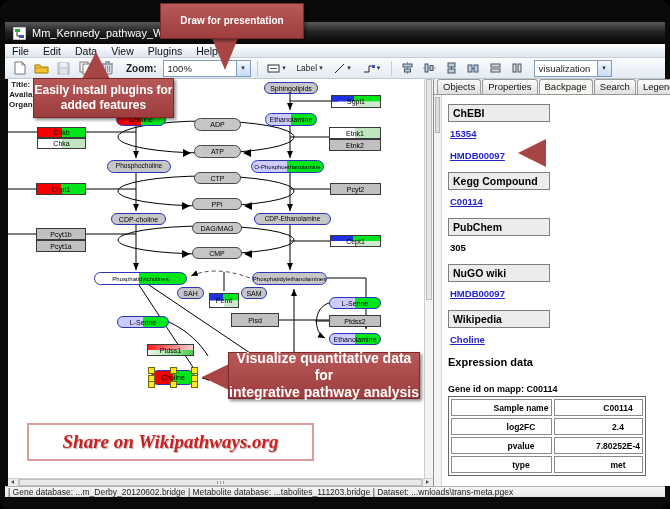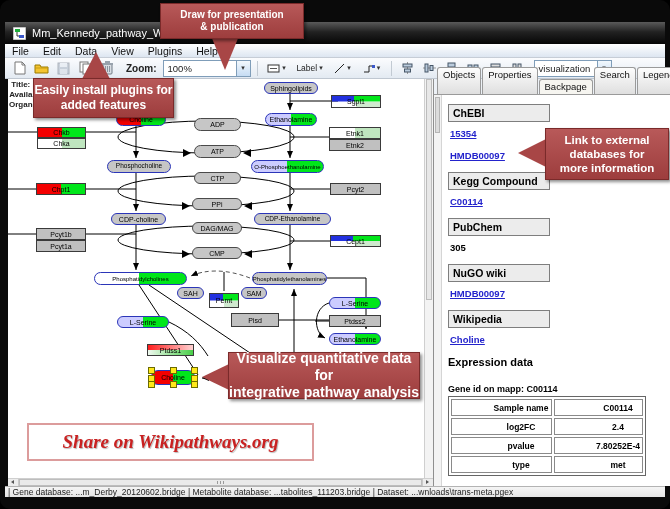--- a/index.html
+++ b/index.html
@@ -66,21 +66,21 @@
             border:1px solid #3a3a3a;}
   .handle{position:absolute;width:5px;height:5px;background:#ffe81a;border:1px solid #6b6b00;}
   .h-nw{left:-4px;top:-4px}.h-n{left:calc(50% - 3px);top:-4px}.h-ne{right:-4px;top:-4px}
   .h-w{left:-4px;top:calc(50% - 3px)}.h-e{right:-4px;top:calc(50% - 3px)}
   .h-sw{left:-4px;bottom:-4px}.h-s{left:calc(50% - 3px);bottom:-4px}.h-se{right:-4px;bottom:-4px}
   #canvas-info{position:absolute;left:1px;top:1px;font-size:8px;font-weight:bold;color:#222;line-height:10px;text-align:center;}
 
   
   .panel{flex:1;display:flex;flex-direction:column;background:#fff;border-left:1px solid #8f8f8f;box-sizing:border-box;}
   .tabs{height:16px;display:flex;align-items:flex-end;background:#edf1f6;padding-left:3px;border-bottom:1px solid #9a9a9a;box-sizing:border-box;}
-  .tab{font-size:9.5px;padding:1px 5px 14px 5px;border:1px solid #9a9a9a;border-bottom:none;border-radius:3px 3px 0 0;
+  .tab{font-size:9.5px;padding:1px 5px 2px 5px;border:1px solid #9a9a9a;border-bottom:none;border-radius:3px 3px 0 0;
        background:linear-gradient(#fdfdfd,#dfdfdf);margin-right:1px;color:#111;}
   .tab.active{background:#f6f5f0;padding-bottom:2px;}
   .panel-body{flex:1;display:flex;}
   .p-vscroll{width:8px;background:#f3f3f3;border-right:1px solid #d5d5d5;position:relative;box-sizing:border-box;}
   .p-thumb{position:absolute;left:1px;right:1px;top:2px;height:34px;background:#dcdcdc;border:1px solid #b5b5b5;}
   .bp-content{flex:1;padding:9px 6px 0 6px;overflow:hidden;}
   .bp-head{width:96px;height:16px;line-height:16px;padding-left:4px;font-size:10.5px;font-weight:bold;
            background:#ececec;border:1px solid #7e7e7e;box-sizing:content-box;color:#000;}
   .bp-val{font-size:9.5px;margin:6px 0 11px 2px;font-weight:bold;color:#000;}
   .bp-val.link{color:#2323cc;text-decoration:underline;cursor:pointer;}
@@ -501,33 +501,27 @@
       </div>
     </div>
 
     <div class="statusbar">
       <span>| Gene database: ...m_Derby_20120602.bridge | Metabolite database: ...tabolites_111203.bridge | Dataset: ...wnloads\trans-meta.pgex</span>
     </div>
   </div>
 
   <div class="callout" id="co-top">
       <div>Draw for presentation</div>
-      <div>&amp; publication</div>
     </div>
   <div class="co-arrow" id="ar-top"></div>
   <div class="callout" id="co-left">
       <div>Easily install plugins for</div>
       <div>added features</div>
     </div>
   <div class="co-arrow" id="ar-left"></div>
-  <div class="callout" id="co-right">
-      <div>Link  to external</div>
-      <div>databases  for</div>
-      <div>more information</div>
-    </div>
   <div class="co-arrow" id="ar-right"></div>
   <div class="callout" id="co-bottom">
       <div>Visualize quantitative data  for</div>
       <div>integrative pathway analysis</div>
     </div>
   <div class="co-arrow" id="ar-bottom"></div>
   <div id="share">Share on Wikipathways.org</div>
 </div>
 
 </body></html>

